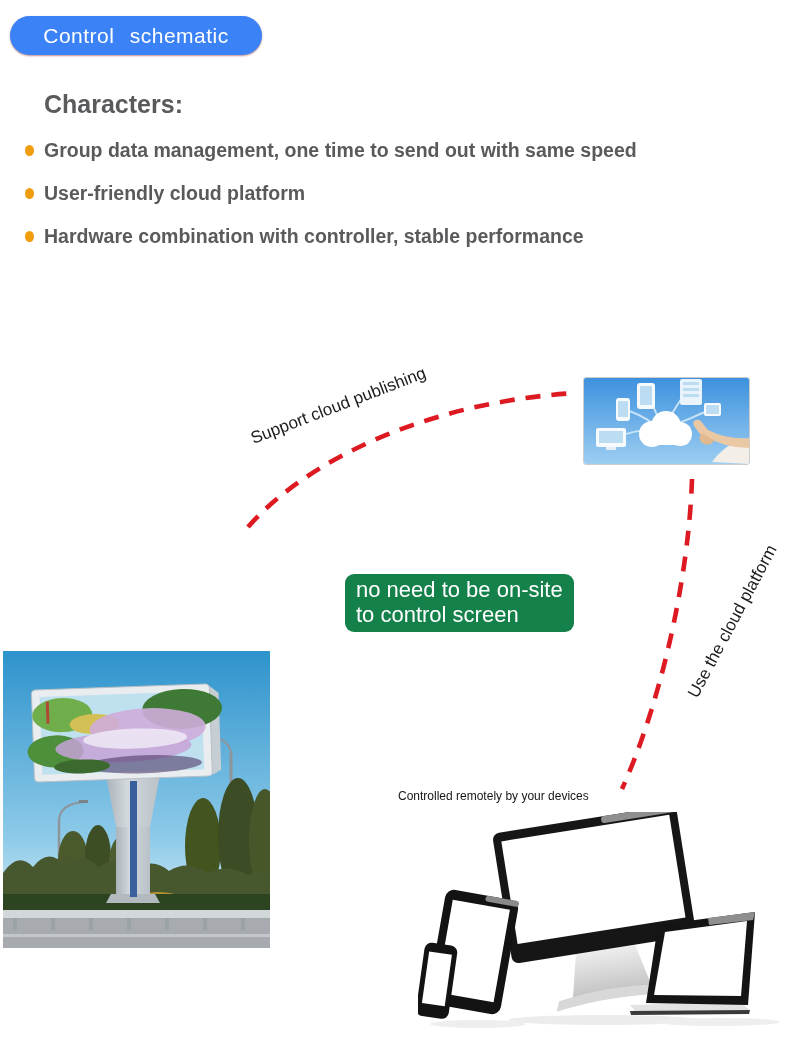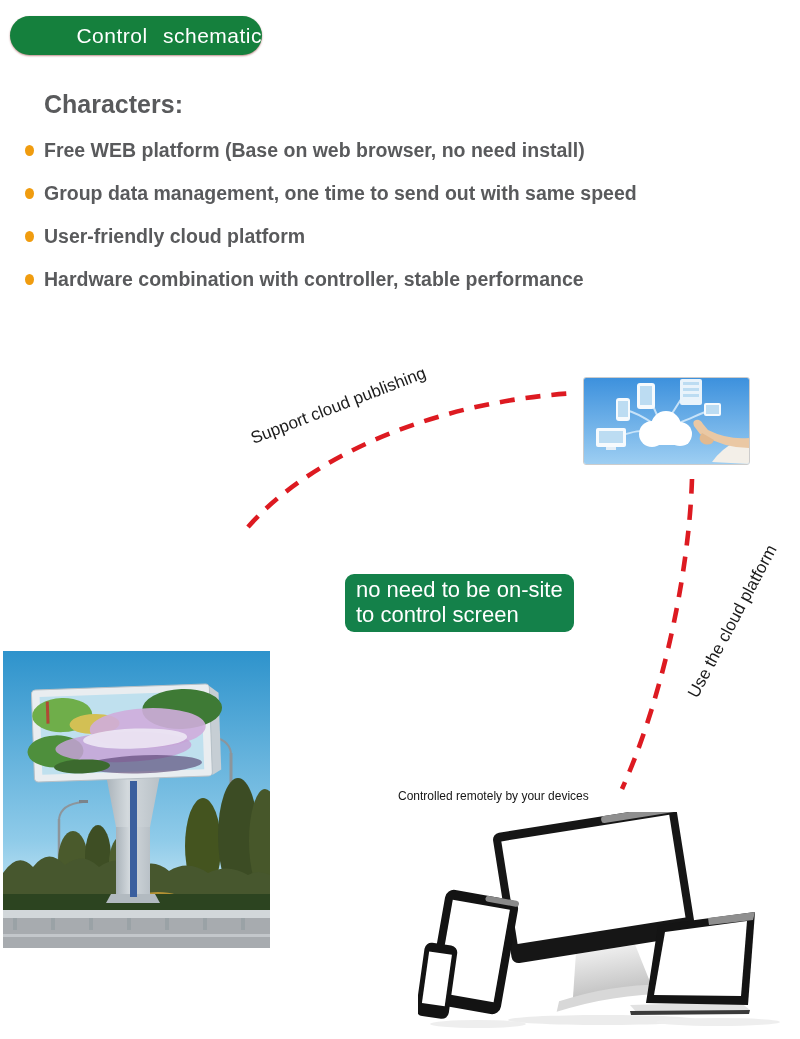--- a/index.html
+++ b/index.html
@@ -34,31 +34,27 @@
   .img-frame{position:absolute;display:block;}
   #cloud-photo{left:583px;top:377px;border:1px solid #cccccc;border-radius:3px;}
   #billboard-photo{left:3px;top:651px;}
   #devices-art{left:418px;top:812px;}
 </style>
 </head>
 <body>
 
 <div id="page">
 
-  <div class="badge" id="badge" style="background: #15803d; justify-content: flex-end;">
+  <div class="badge" id="badge" style="background: #3b82f6;">
     <span>Control schematic</span>
   </div>
 
   <div class="chars">
     <h2>Characters:</h2>
     <ul>
-      <li>
-        <span class="bullet" style="background: rgb(240, 156, 15);"></span>
-        <span>Free WEB platform (Base on web browser, no need install)</span>
-      </li>
       <li>
         <span class="bullet" style="background: rgb(240, 156, 15);"></span>
         <span>Group data management, one time to send out with same speed</span>
       </li>
       <li>
         <span class="bullet" style="background: rgb(240, 156, 15);"></span>
         <span>User-friendly cloud platform</span>
       </li>
       <li>
         <span class="bullet" style="background: rgb(240, 156, 15);"></span>

